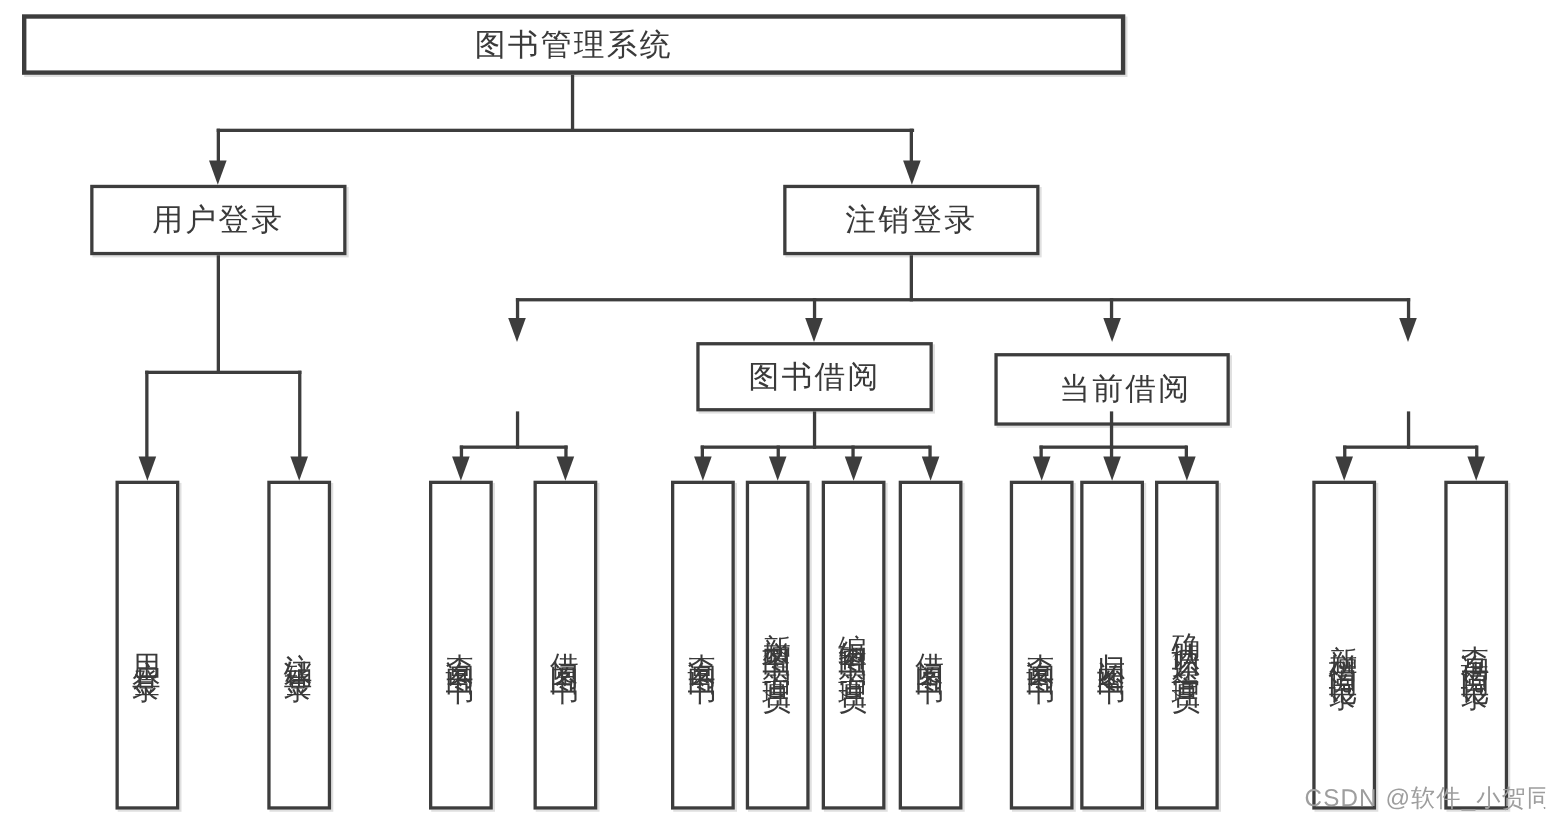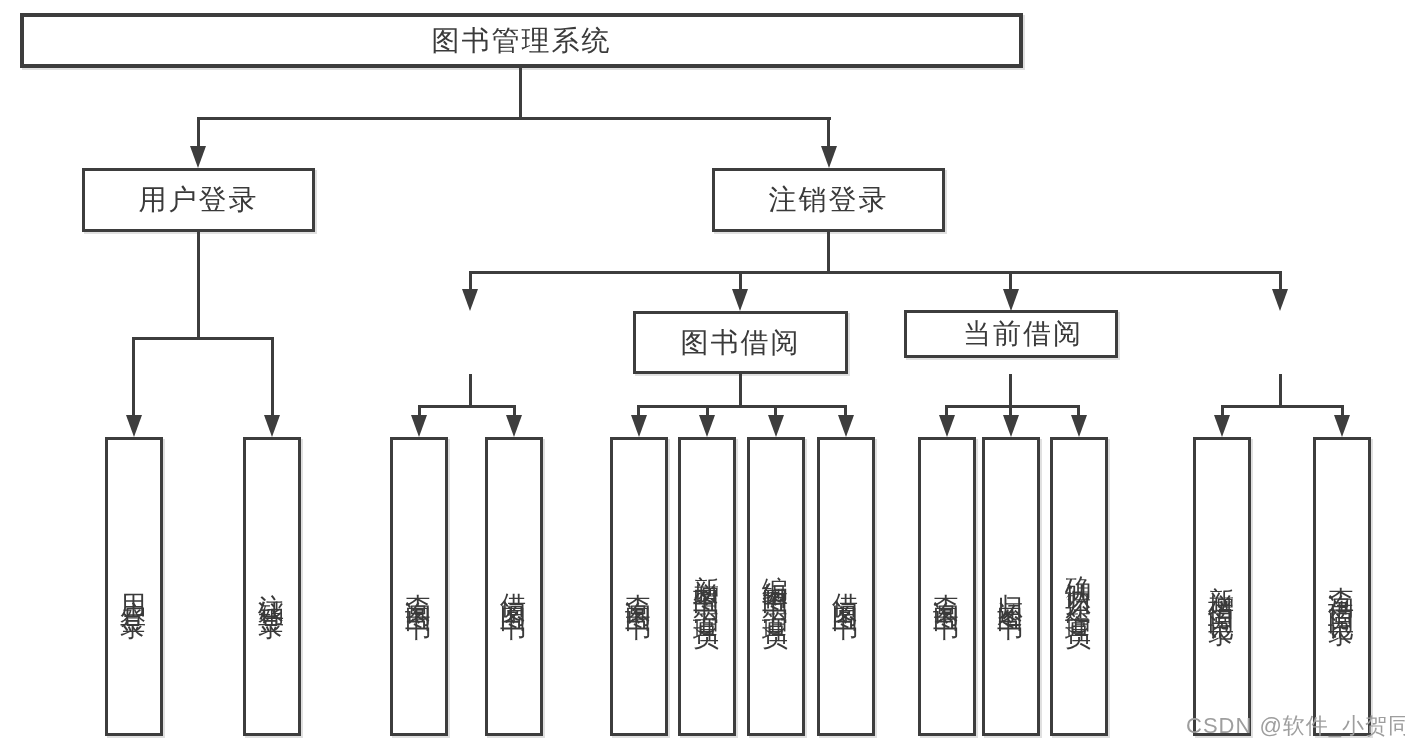--- a/index.html
+++ b/index.html
@@ -53,21 +53,21 @@
 
   <div class="node root" style="left:20px;top:13px;width:1003px;height:55px;">图书管理系统</div>
 
   <div class="node" style="left:82px;top:168px;width:233px;height:64px;">用户登录</div>
 
   <div class="node" style="left:712px;top:168px;width:233px;height:64px;">注销登录</div>
 
 
   <div class="node" style="left:633px;top:311px;width:215px;height:63px;">图书借阅</div>
 
-  <div class="node" style="left:904px;top:310px;width:214px;height:48px;padding-left:24px;">当前借阅</div>
+  <div class="node" style="left:904px;top:321px;width:214px;height:66px;padding-left:24px;">当前借阅</div>
 
 
   <div class="vnode" style="left:105px;top:437px;width:58px;height:299px;">用户登录</div>
 
   <div class="vnode" style="left:243px;top:437px;width:58px;height:299px;">注销登录</div>
 
   <div class="vnode" style="left:390px;top:437px;width:58px;height:299px;">查询图书</div>
 
   <div class="vnode" style="left:485px;top:437px;width:58px;height:299px;">借阅图书</div>
 

